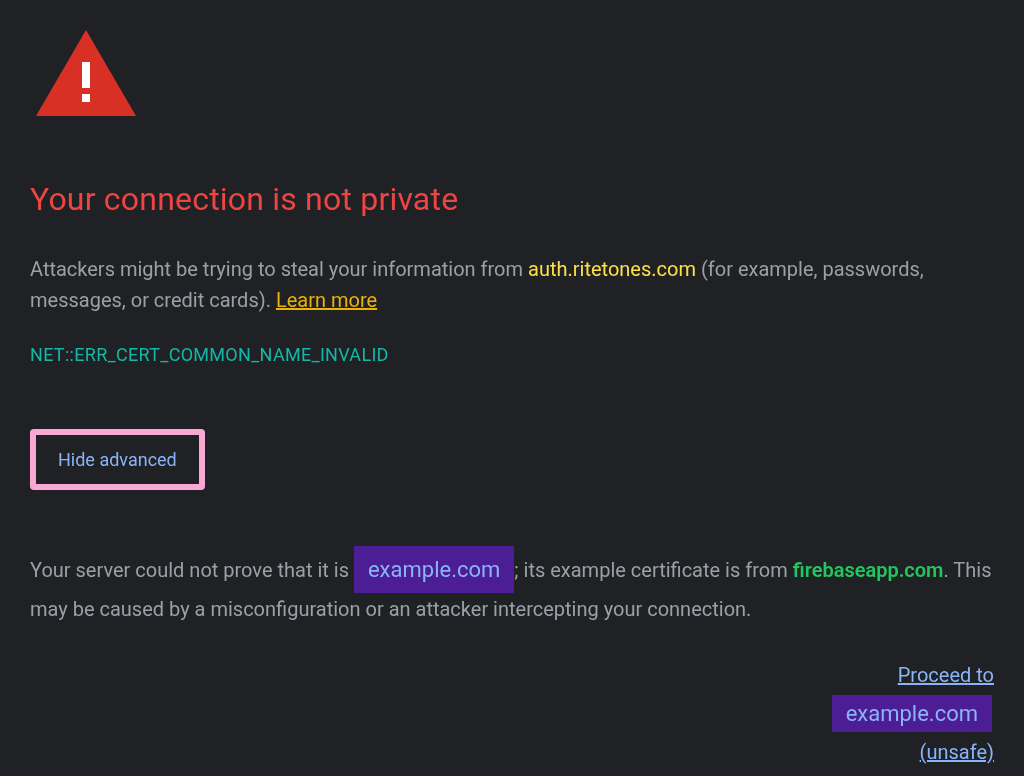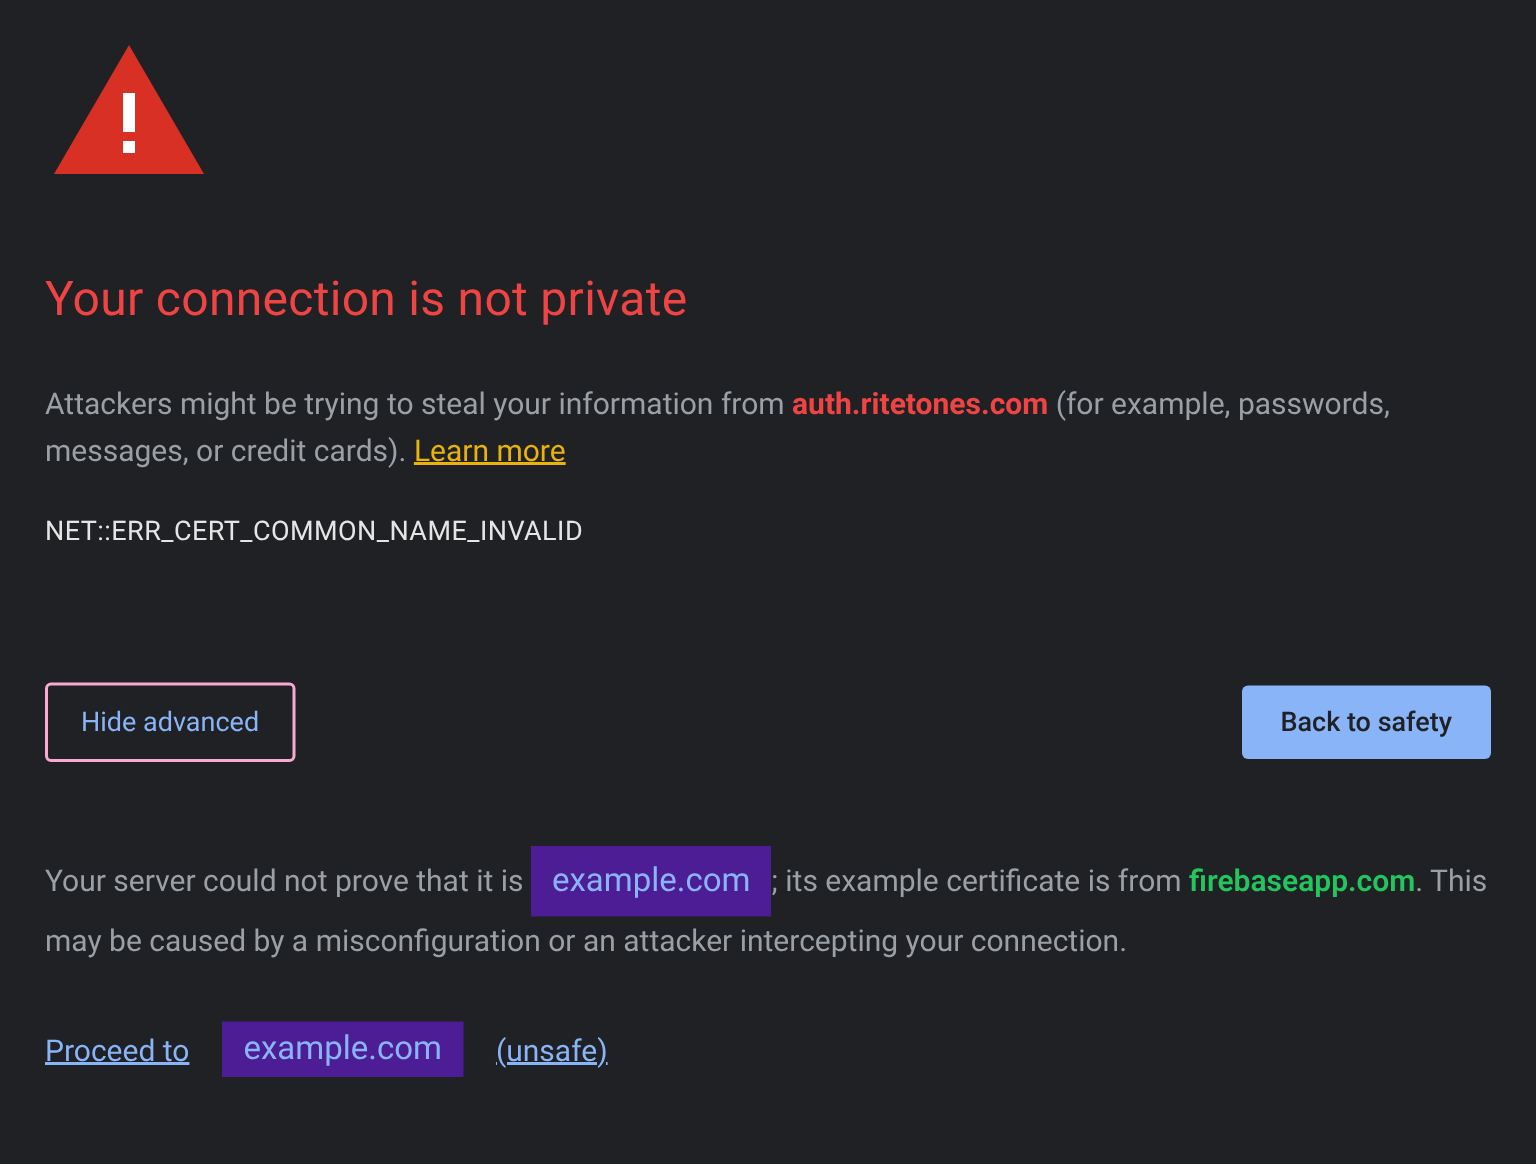--- a/index.html
+++ b/index.html
@@ -28,43 +28,43 @@
       margin-bottom: 36px;
       letter-spacing: 0.2px;
     }
     .description {
       font-size: 20px;
       line-height: 1.55;
       color: #9aa0a6;
       margin-bottom: 28px;
     }
     .description strong {
-      color: #ef4444;
-      font-weight: 700;
+      color: #fde047;
+      font-weight: 400;
     }
     .learn-more {
       color: #eab308;
       text-decoration: underline;
       cursor: pointer;
     }
     .error-code {
       font-size: 18px;
-      color: #e5e5e5;
+      color: #14b8a6;
       letter-spacing: 0.3px;
-      margin-bottom: 90px;
+      margin-bottom: 64px;
     }
     .button-row {
       display: flex;
       justify-content: space-between;
       align-items: center;
       margin-bottom: 56px;
     }
     .advanced-button {
       background: transparent;
-      border: 2px solid #f9a8d4;
+      border: 6px solid #f9a8d4;
       color: #8ab4f8;
       font-size: 18px;
       padding: 14px 22px;
       border-radius: 4px;
       cursor: pointer;
       font-family: inherit;
     }
     .safety-button {
       background-color: #8ab4f8;
       border: none;
@@ -95,22 +95,23 @@
       vertical-align: baseline;
     }
     .proceed-link {
       color: #8ab4f8;
       text-decoration: underline;
       cursor: pointer;
       font-size: 20px;
     }
     .proceed-row {
       display: flex;
-      align-items: center;
-      gap: 20px;
+      align-items: flex-end;
+      gap: 8px;
+      flex-direction: column;
     }
     .proceed-row .redacted {
       text-decoration: none;
       margin: 0 2px;
     }
   </style>
 </head>
 <body>
 
 <div class="warning-icon">
@@ -124,21 +125,20 @@
 <h1 class="title">Your connection is not private</h1>
 
 <p class="description">
   <span>Attackers might be trying to steal your information from </span><strong>auth.ritetones.com</strong><span> (for example, passwords, messages, or credit cards). </span><a class="learn-more">Learn more</a>
 </p>
 
 <p class="error-code">NET::ERR_CERT_COMMON_NAME_INVALID</p>
 
 <div class="button-row">
   <button class="advanced-button">Hide advanced</button>
-  <button class="safety-button">Back to safety</button>
 </div>
 
 <p class="details">
   <span>Your server could not prove that it is </span><span class="redacted">example.com</span><span>; its example certificate is from </span><strong>firebaseapp.com</strong><span>. This may be caused by a misconfiguration or an attacker intercepting your connection.</span>
 </p>
 
 <div class="proceed-row">
   <a class="proceed-link">Proceed to</a>
   <span class="redacted">example.com</span>
   <a class="proceed-link">(unsafe)</a>

